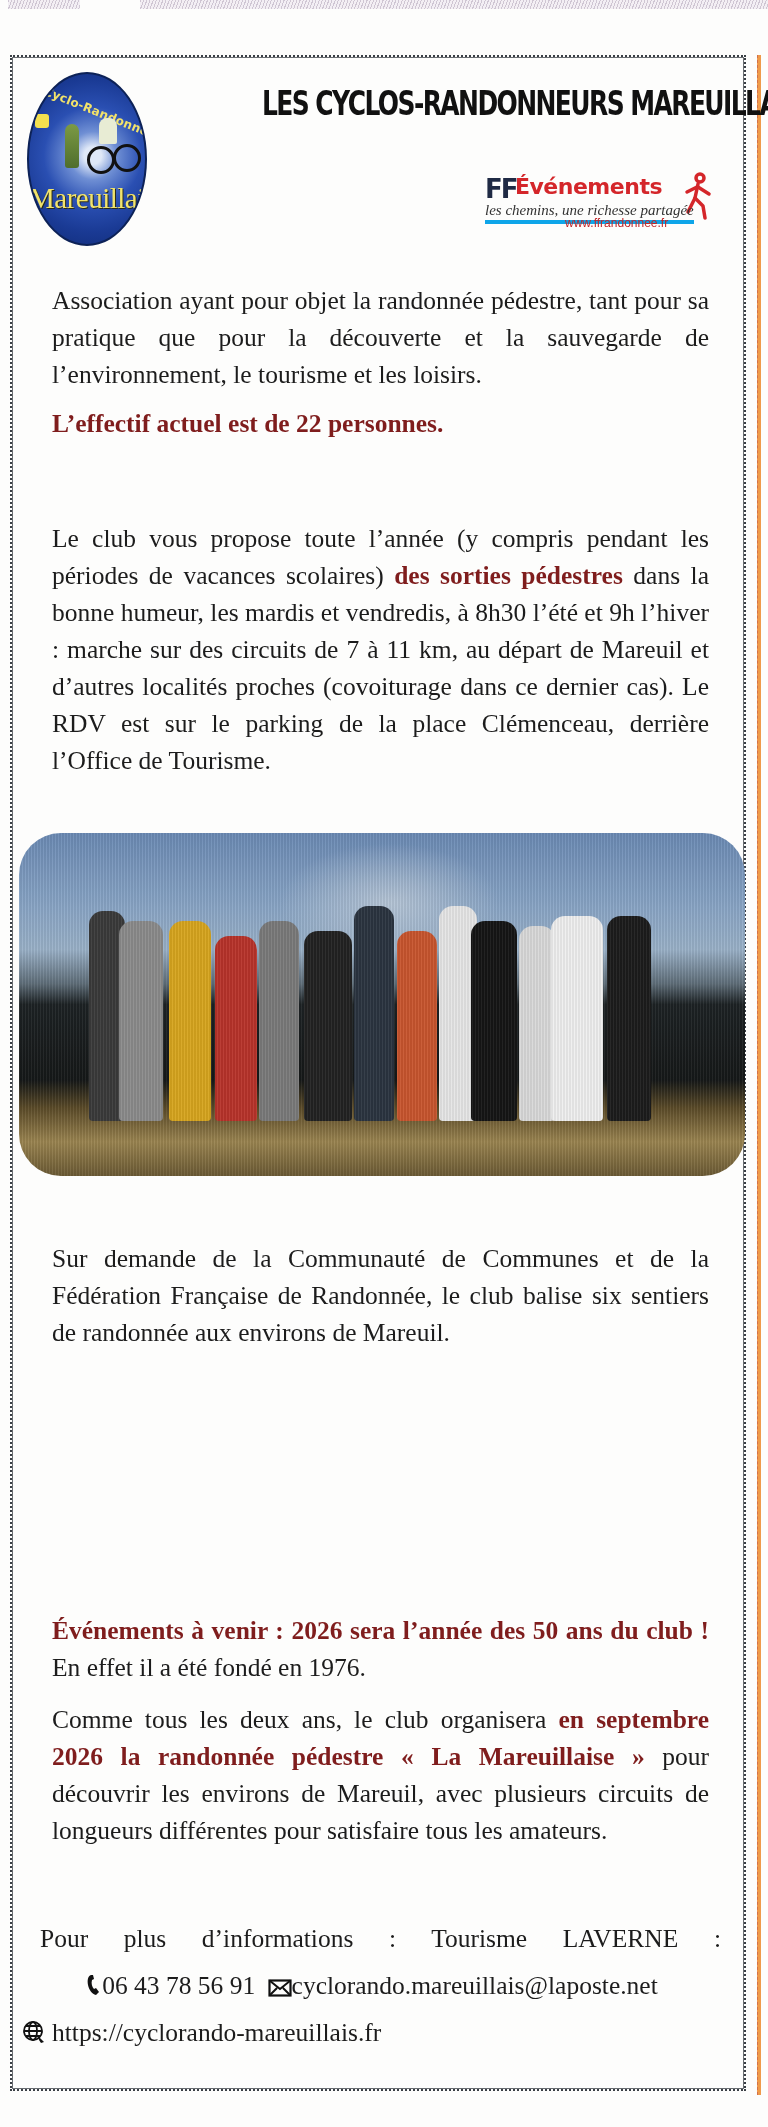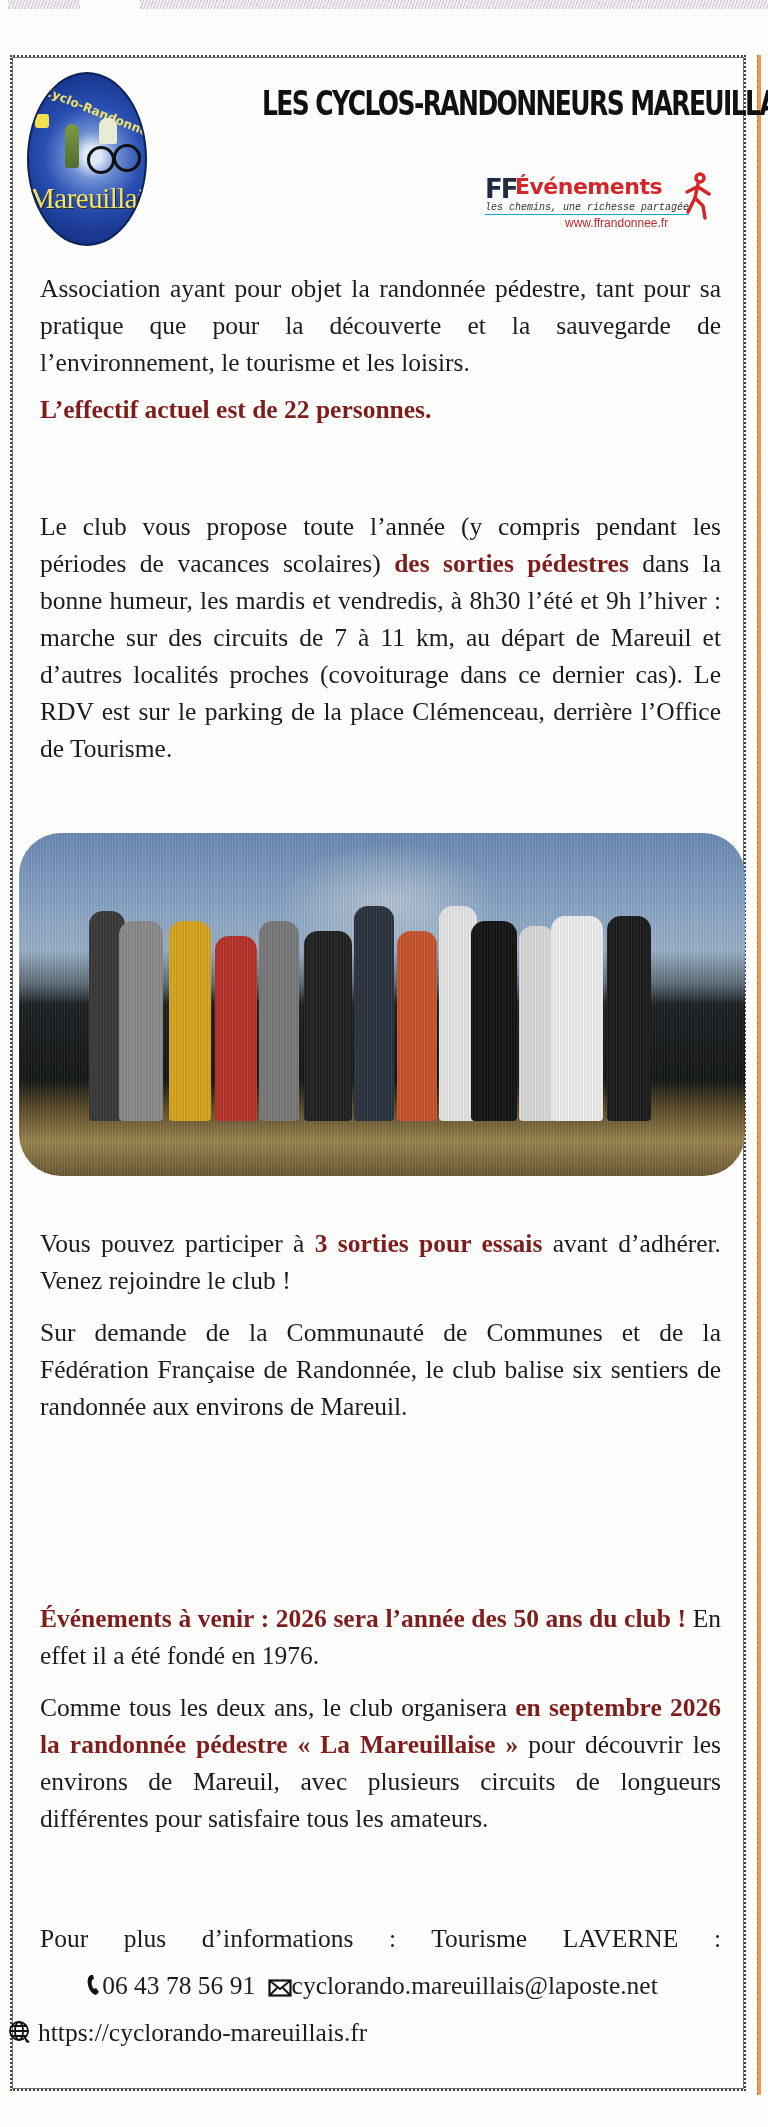--- a/index.html
+++ b/index.html
@@ -72,32 +72,32 @@
     letter-spacing: -1.6px; color: #111;
     transform: scaleY(1.35); transform-origin: left top;
     white-space: nowrap;
   }
 
   .ffr {
     position: absolute; left: 485px; top: 172px; width: 230px; height: 72px;
   }
   .ffr .ff { font-family: "DejaVu Sans", sans-serif; font-weight: bold; font-size: 26px; color: #1f2a44; position:absolute; left:0; top:2px; letter-spacing:-2px; }
   .ffr .rando { font-family: "DejaVu Sans", sans-serif; font-weight: bold; font-size: 22px; color: #d4262a; position:absolute; left:30px; top:2px; letter-spacing:-0.5px; }
-  .ffr .tag { position:absolute; left:0; top:30px; font-family:Liberation Mono, monospace; font-style:italic; font-size:10px; color:#333; border-bottom:1px solid #0ea5e9; padding-bottom:1px; white-space:nowrap; }
+  .ffr .tag { position:absolute; left:0; top:30px; font-family:Liberation Serif, serif; font-style:italic; font-size:15px; color:#333; border-bottom:4px solid #0ea5e9; padding-bottom:1px; white-space:nowrap; }
   .ffr .url { position:absolute; left:80px; top:44px; font-family:"Liberation Sans", sans-serif; font-weight:normal; font-size:12px; color:#c0282b; }
   .ffr .hiker { position:absolute; left:198px; top:0px; width:30px; height:48px; }
 
   .text {
     position: absolute; left: 40px; width: 681px;
     font-size: 25.5px; line-height: 37px; text-align: justify;
     color: #1c1c1c;
     hyphens: manual;
   }
   .text b { font-weight: bold; color: #7f1d1d; }
-  .p { margin: 0; }
+  .p { margin: 12px; }
 
   .photo {
     position: absolute; left: 19px; top: 833px; width: 726px; height: 343px;
     border-radius: 42px; overflow: hidden;
     background:
       linear-gradient(180deg, #6b8ab4 0%, #8aa6c6 22%, #9ab1c8 34%, #5e6d78 44%, #1d2224 50%, #151818 72%, #5a4a28 80%, #9a8450 90%, #6b5a34 100%);
   }
   .photo::after {
     content: ""; position: absolute; inset: 0;
     background: repeating-linear-gradient(90deg, rgba(255,255,255,0.06) 0 1px, rgba(0,0,0,0.06) 1px 3px);
@@ -164,42 +164,41 @@
   <div class="person" style="left:335px;width:40px;height:215px;background:#2b3440;"></div>
   <div class="person" style="left:378px;width:40px;height:190px;background:#c8552e;"></div>
   <div class="person" style="left:420px;width:38px;height:215px;background:#e6e6e6;"></div>
   <div class="person" style="left:452px;width:46px;height:200px;background:#151515;"></div>
   <div class="person" style="left:500px;width:36px;height:195px;background:#d9d9d9;"></div>
   <div class="person" style="left:532px;width:52px;height:205px;background:#efefef;"></div>
   <div class="person" style="left:588px;width:44px;height:205px;background:#1c1c1c;"></div>
 </div>
 
 <div class="text" style="top:1225px;">
-  <p class="p"><span>Vous pouvez participer à </span><b>3 sorties pour essais</b><span> avant d’adhérer. Venez rejoindre le club !</span></p>
   <p class="p" style="margin-top:15px;">Sur demande de la Communauté de Communes et de la Fédération Française de Randonnée, le club balise six sentiers de randonnée aux environs de Mareuil.</p>
 </div>
 
 <div class="text" style="top:1600px;">
   <p class="p"><b>Événements à venir : 2026 sera l’année des 50 ans du club !</b><span> En effet il a été fondé en 1976.</span></p>
   <p class="p" style="margin-top:15px;"><span>Comme tous les deux ans, le club organisera </span><b>en septembre 2026 la randonnée pédestre « La Mareuillaise »</b><span> pour découvrir les environs de Mareuil, avec plusieurs circuits de longueurs différentes pour satisfaire tous les amateurs.</span></p>
 </div>
 
 <div class="text" style="top:1920px; text-align:justify; text-align-last:justify;">Pour plus d’informations : Tourisme LAVERNE :</div>
 
 <div class="text" style="top:1967px; left:22px; width:700px; white-space:nowrap; text-align:center;">
   <svg class="icon" width="16" height="24" viewBox="0 0 16 24">
     <path d="M5 2 C2 3 1 7 2 12 C3 17 6 21 10 22 L13 19 L10 15 L8 16 C6 14 5 10 6 7 L8 6 L7 2 Z" fill="#111"></path>
   </svg><span>06 43 78 56 91</span>
   <svg class="icon" width="24" height="18" viewBox="0 0 24 18" style="margin-left:6px;">
     <rect x="1.5" y="1.5" width="21" height="15" fill="none" stroke="#111" stroke-width="2.2"></rect>
     <path d="M1.5 1.5 L12 10 L22.5 1.5 M1.5 16.5 L9 9 M22.5 16.5 L15 9" fill="none" stroke="#111" stroke-width="2"></path>
   </svg><span>cyclorando.mareuillais@laposte.net</span>
 </div>
 
-<div class="text" style="top:2014px; left:8px; width:700px; white-space:nowrap; text-align:left;">
+<div class="text" style="top:2014px; left:22px; width:700px; white-space:nowrap; text-align:left;">
   <svg class="icon" width="24" height="24" viewBox="0 0 24 24" style="margin-right:6px;">
     <g fill="none" stroke="#111" stroke-width="1.8">
       <circle cx="11" cy="11" r="9"></circle>
       <ellipse cx="11" cy="11" rx="4" ry="9"></ellipse>
       <path d="M2 11 H20 M4 6 H18 M4 16 H18"></path>
     </g>
     <path d="M15 15 L22 22 L19 23 L17 20 Z" fill="#111"></path>
   </svg><span>https://cyclorando-mareuillais.fr</span>
 </div>
 

